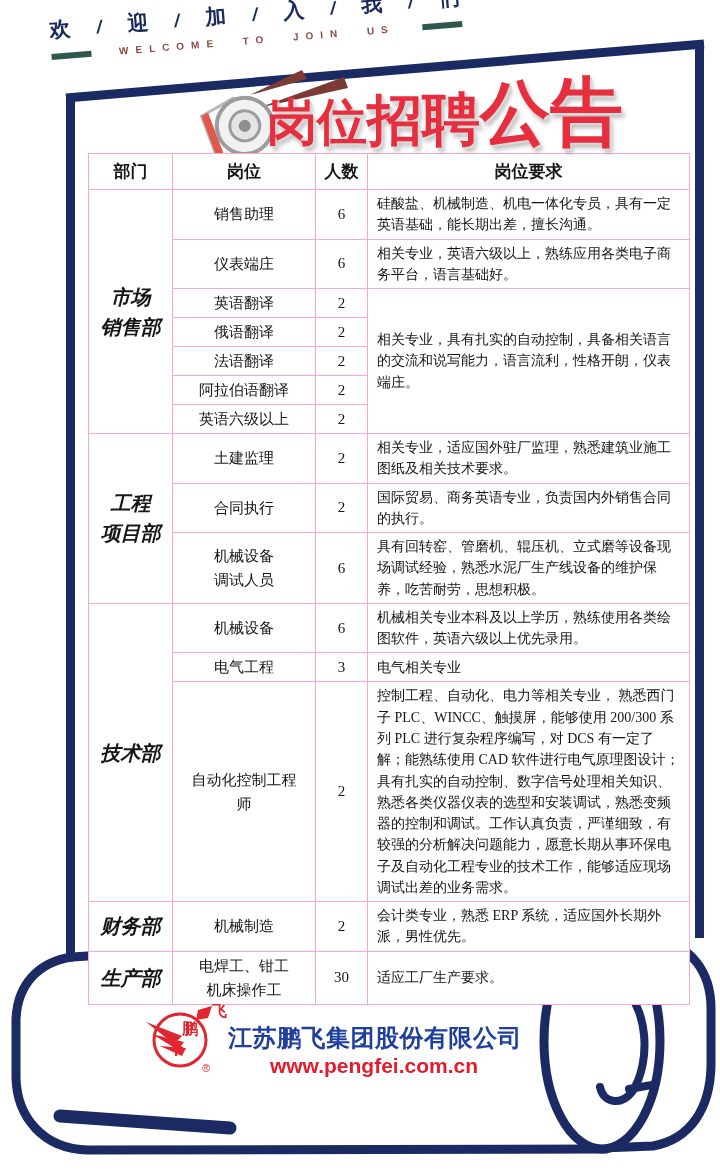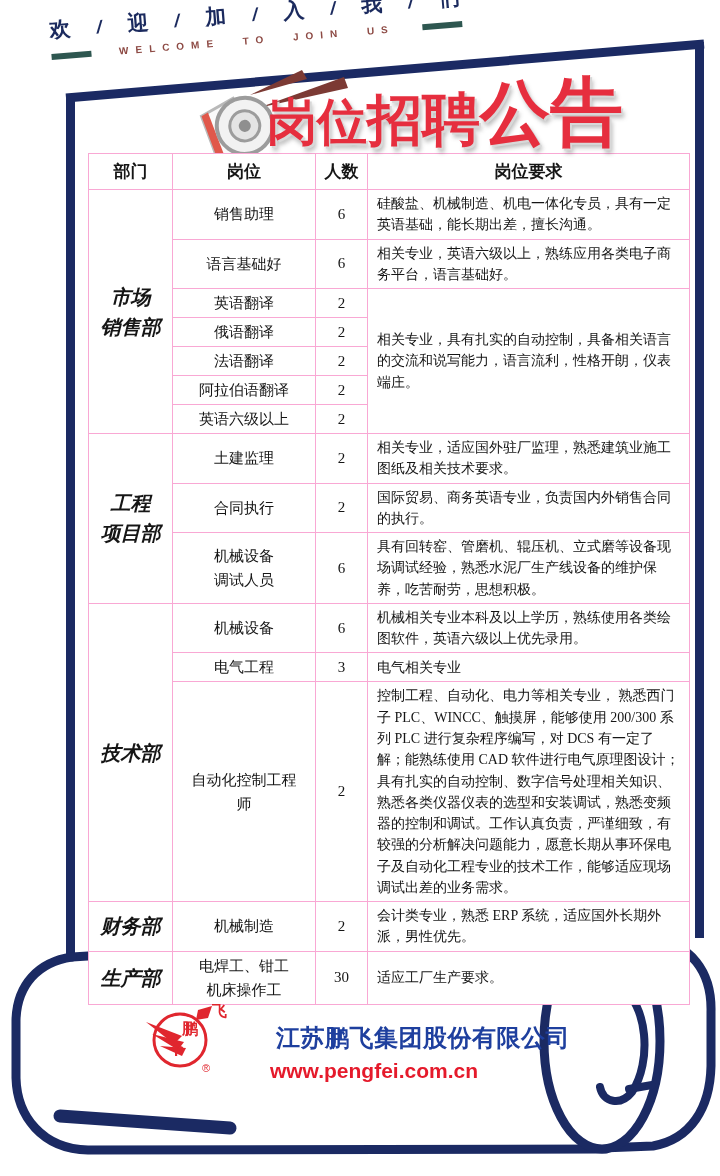--- a/index.html
+++ b/index.html
@@ -48,24 +48,24 @@
   th.hdr{font-size:17px;font-weight:bold;padding:6px 2px;text-align:center;}
   td.dept{font-size:20px;font-weight:bold;text-align:center;white-space:pre-line;line-height:1.5;font-style:italic;}
   td.pos{font-size:15px;text-align:center;padding:2px 14px;white-space:pre-line;line-height:1.6;}
   td.cnt{font-size:15px;text-align:center;padding:2px 2px;}
   td.req{font-size:14px;text-align:left;padding:3px 9px;line-height:1.52;}
 
   
   .footer-block{position:absolute;left:228px;top:1022px;width:292px;z-index:3;text-align:center;}
   .company-name{
     font-family:"Liberation Sans","DejaVu Sans",sans-serif;
-    font-size:24px;font-weight:900;color:#1e3f9e;letter-spacing:.5px;white-space:nowrap;margin-left:48px;
+    font-size:24px;font-weight:900;color:#1e3f9e;letter-spacing:.5px;white-space:nowrap;
   }
   .company-url{
-    margin-top:5px;font-family:"Liberation Sans","DejaVu Sans",sans-serif;
+    font-family:"Liberation Sans","DejaVu Sans",sans-serif;
     font-size:21px;font-weight:bold;color:#e51a2b;white-space:nowrap;
   }
   .logo-svg{position:absolute;left:138px;top:1000px;z-index:3;}
 </style>
 </head>
 <body>
 
 <svg class="deco-svg" width="720" height="1176" viewBox="0 0 720 1176">
 
   <g stroke="#1b2a63" stroke-width="9" fill="none">
@@ -148,21 +148,21 @@
       </thead>
     <tbody id="tbl-body">
         <tr>
           <td class="dept" rowspan="7">市场
 销售部</td>
           <td class="pos">销售助理</td>
           <td class="cnt">6</td>
           <td class="req" rowspan="1">硅酸盐、机械制造、机电一体化专员，具有一定英语基础，能长期出差，擅长沟通。</td>
         </tr>
         <tr>
-          <td class="pos">语言基础好</td>
+          <td class="pos">仪表端庄</td>
           <td class="cnt">6</td>
           <td class="req" rowspan="1">相关专业，英语六级以上，熟练应用各类电子商务平台，语言基础好。</td>
         </tr>
         <tr>
           <td class="pos">英语翻译</td>
           <td class="cnt">2</td>
           <td class="req" rowspan="5">相关专业，具有扎实的自动控制，具备相关语言的交流和说写能力，语言流利，性格开朗，仪表端庄。</td>
         </tr>
         <tr>
           <td class="pos">俄语翻译</td>

